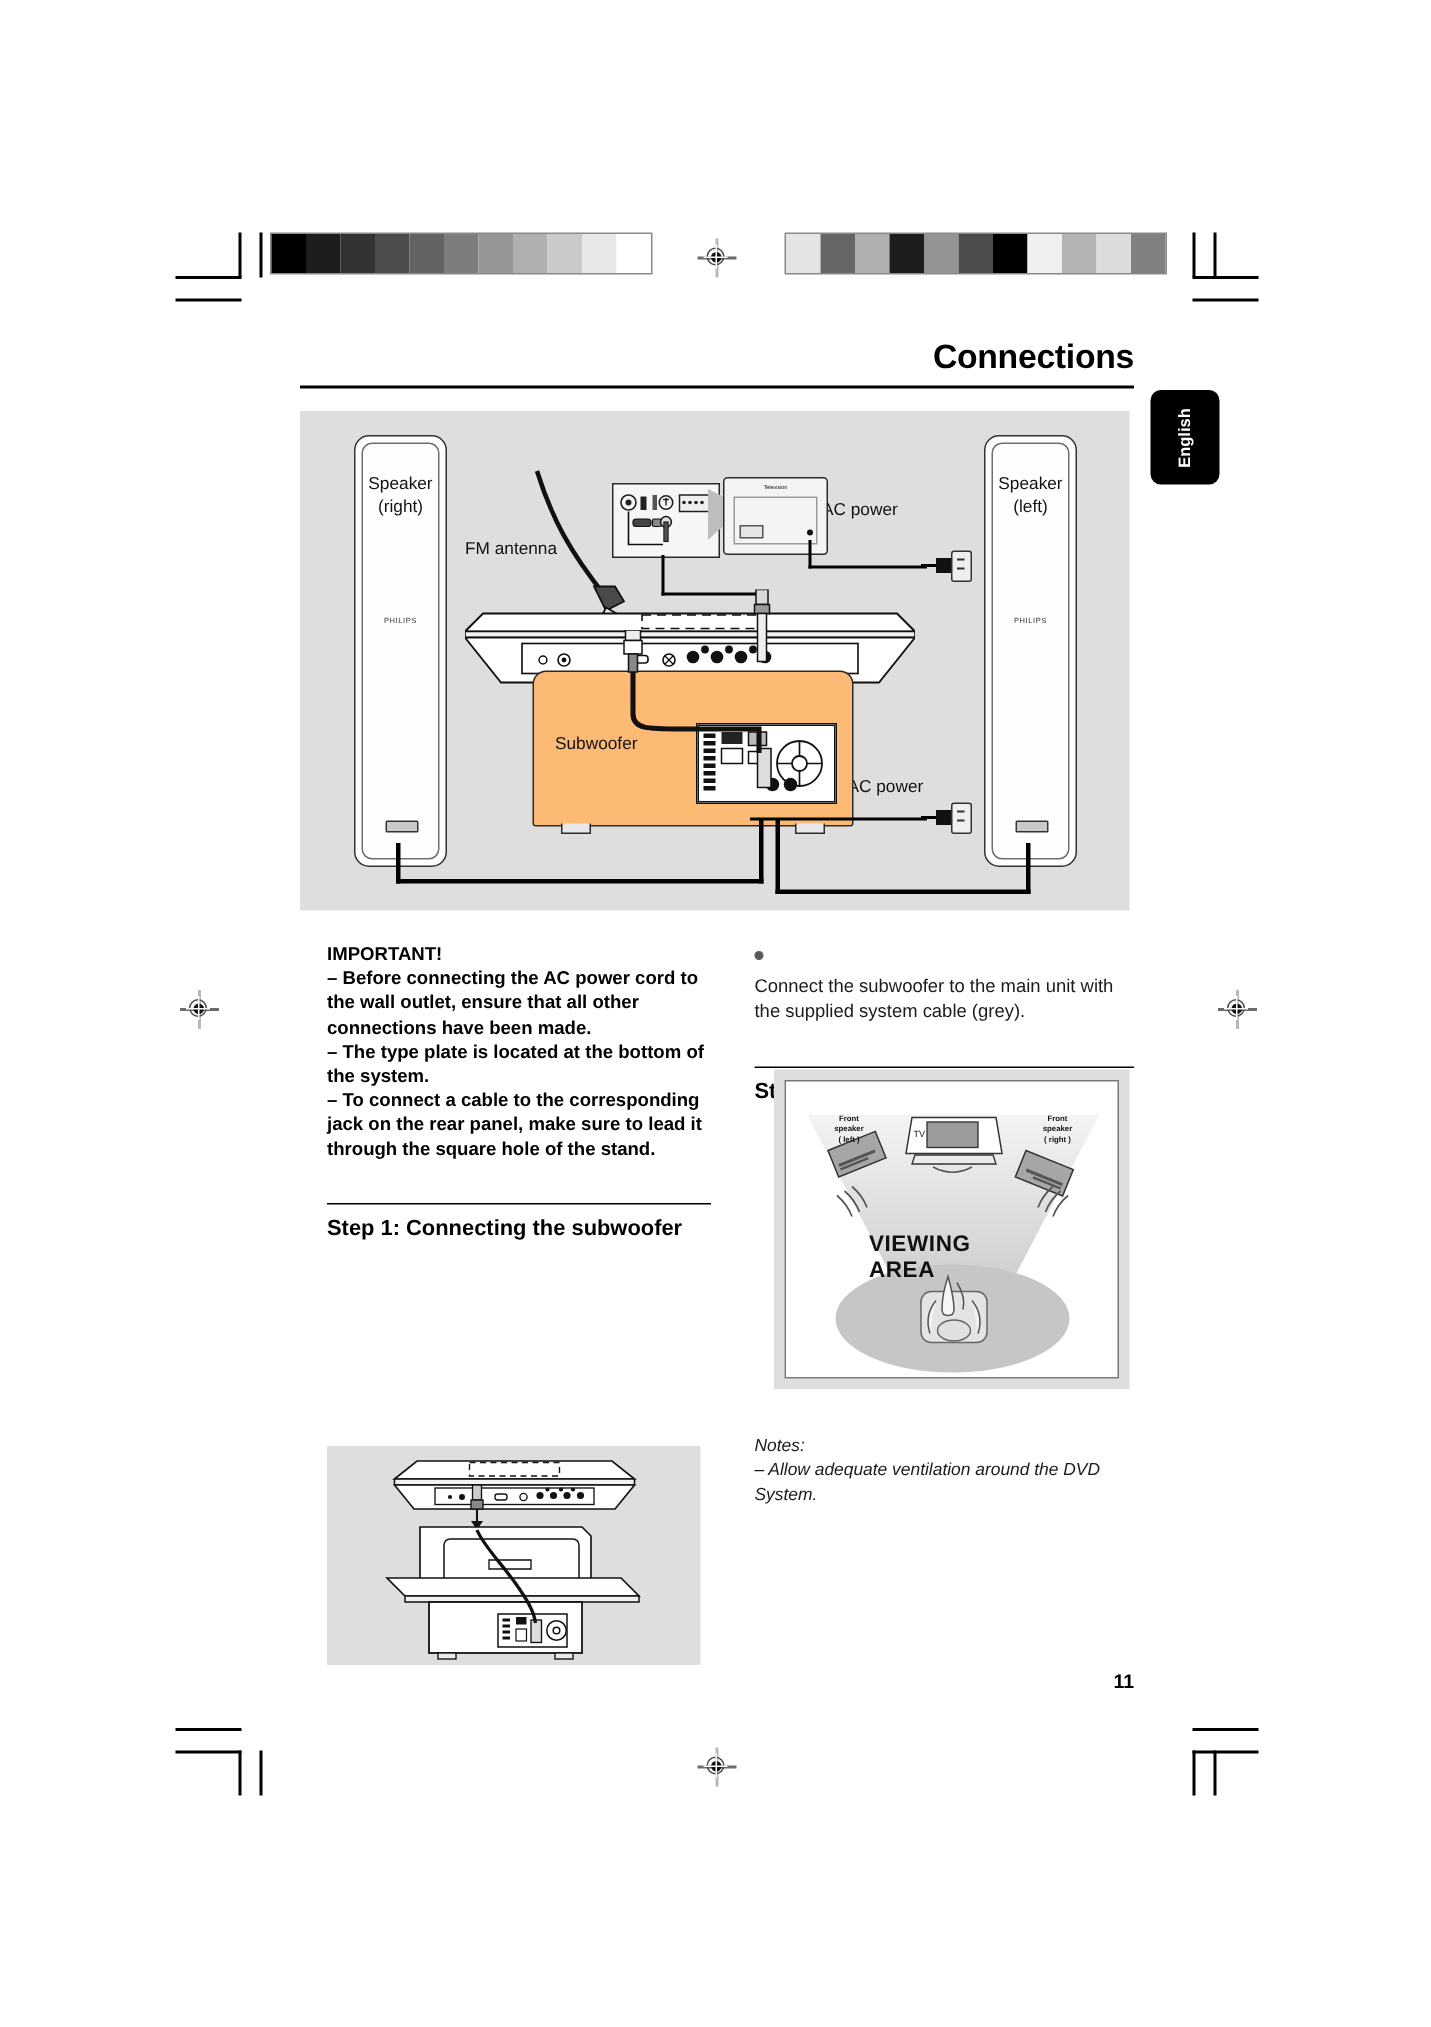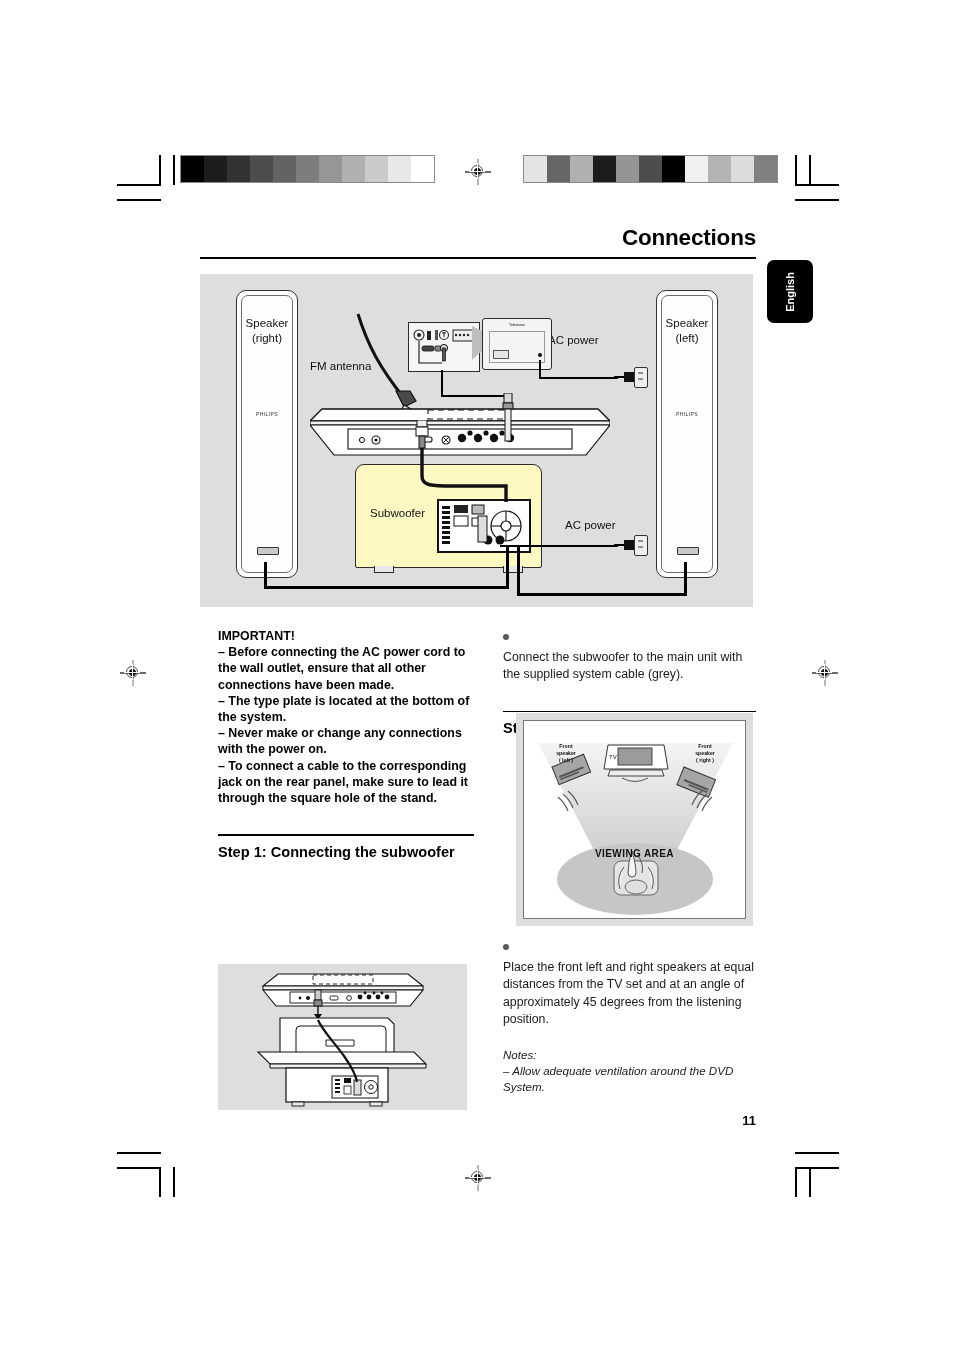--- a/index.html
+++ b/index.html
@@ -47,21 +47,21 @@
   .tvbox{position:absolute;left:282px;top:44px;width:68px;height:50px;background:#f4f4f4;border:1.2px solid #2a2a2a;border-radius:3px;}
   .tvbox .tvlab{position:absolute;left:0;right:0;top:4px;text-align:center;font-size:3.6px;color:#111;}
   .tvbox .tvslot{position:absolute;left:6px;top:12px;right:6px;bottom:6px;border:1px solid #9a9a9a;}
   .tvbox .tvport{position:absolute;left:10px;bottom:10px;width:14px;height:7px;border:1px solid #555;background:#e6e6e6;}
   .tvbox .tvjack{position:absolute;right:9px;bottom:12px;width:4px;height:4px;background:#111;border-radius:50%;}
   .wedge{position:absolute;left:272px;top:52px;width:0;height:0;border-left:24px solid #bdbdbd;border-top:12px solid transparent;border-bottom:22px solid transparent;}
 
   
   .deck{position:absolute;left:110px;top:133px;width:300px;height:50px;}
 
-  .sub{position:absolute;left:155px;top:190px;width:185px;height:102px;background:#fef9c3;border:1.6px solid #2a2a2a;border-radius:9px 9px 2px 2px;}
+  .sub{position:absolute;left:155px;top:173px;width:185px;height:102px;background:#fdba74;border:1.6px solid #2a2a2a;border-radius:9px 9px 2px 2px;padding-left:27px;}
   .sub .lbl{position:absolute;left:14px;top:42px;font-size:11.5px;color:#111;}
   .sub .panel{position:absolute;right:10px;top:34px;width:92px;height:52px;background:#fff;border:1.4px solid #111;}
   .sub .foot{position:absolute;bottom:-6px;width:18px;height:6px;background:#e8e8e8;border:1.2px solid #2a2a2a;border-top:none;}
 
   .plug{position:absolute;width:26px;height:16px;}
   .outlet{position:absolute;width:12px;height:19px;background:#efefef;border:1.2px solid #333;border-radius:2px;}
 
   .wire{position:absolute;background:#000;}
 
   
@@ -77,21 +77,21 @@
   .body-p{font-size:12.3px;line-height:17.4px;margin:0;color:#1b1b1b;}
   .bullet-row{display:flex;gap:9px;align-items:flex-start;flex-direction:column;}
   .bdot{flex:0 0 auto;width:6px;height:6px;border-radius:50%;background:#5a5a5a;margin-top:6px;}
   .notes{font-size:11.6px;line-height:16.4px;font-style:italic;color:#1b1b1b;margin:0;}
 
   
   .fig1{position:absolute;left:218px;top:964px;width:249px;height:146px;background:#dededeff;}
   .fig2{position:absolute;left:516px;top:713px;width:237px;height:213px;background:#dedede;}
   .fig2 .inner{position:absolute;left:7px;top:7px;right:7px;bottom:7px;background:#fff;border:1px solid #777;}
 
-  .vwa{position:absolute;left:50%;transform:translateX(-50%);top:100px;font-size:10px;font-weight:bold;letter-spacing:.4px;color:#111;margin-top:27px;}
+  .vwa{position:absolute;left:50%;transform:translateX(-50%);top:100px;font-size:15px;font-weight:bold;letter-spacing:.4px;color:#111;}
   .fspk-lbl{position:absolute;font-size:5.2px;font-weight:bold;line-height:7px;text-align:center;color:#111;}
   .tvlbl2{position:absolute;font-size:6px;color:#111;}
 </style>
 </head>
 <body>
 
 <div class="page">
 
   <div>
     <div class="cmark" style="left:117px;top:184px;width:44px;height:1.6px;"></div>
@@ -362,21 +362,20 @@
 
     <div class="wire" style="left:484px;top:288px;width:3.4px;height:34px;"></div>
     <div class="wire" style="left:317px;top:319px;width:170px;height:3.4px;"></div>
     <div class="wire" style="left:317px;top:272px;width:3.4px;height:50px;"></div>
   </div>
 
   <div class="colL">
     <div class="imp-h">IMPORTANT!</div>
     <div class="imp-p">–  Before connecting the AC power cord to the wall outlet, ensure that all other connections have been made.</div>
     <div class="imp-p">–  The type plate is located at the bottom of the system.</div>
-    <div class="imp-p">–  Never make or change any connections with the power on.</div>
     <div class="imp-p">–  To connect a cable to the corresponding jack on the rear panel, make sure to lead it through the square hole of the stand.</div>
 
     <div style="height:28px;"></div>
     <div class="step-rule"></div>
     <div class="step-h">Step 1: Connecting the subwoofer</div>
   </div>
 
   <div class="fig1">
     <svg width="249" height="146" viewBox="0 0 249 146">
 
@@ -499,22 +498,18 @@
         <div>Front</div>
         <div>speaker</div>
         <div>( right )</div>
       </div>
       <div class="tvlbl2" style="left:85px;top:33px;">TV</div>
       <div class="vwa">VIEWING AREA</div>
     </div>
   </div>
 
   <div style="position:absolute;left:503px;top:938px;width:253px;">
-    <div class="bullet-row">
-      <div class="bdot"></div>
-      <div class="body-p">Place the front left and right speakers at equal distances from the TV set and at an angle of approximately 45 degrees from the listening position.</div>
-    </div>
     <div style="height:18px;"></div>
     <div class="notes">Notes:</div>
     <div class="notes">–  Allow adequate ventilation around the DVD System.</div>
   </div>
 
 </div>
 
 </body></html>

